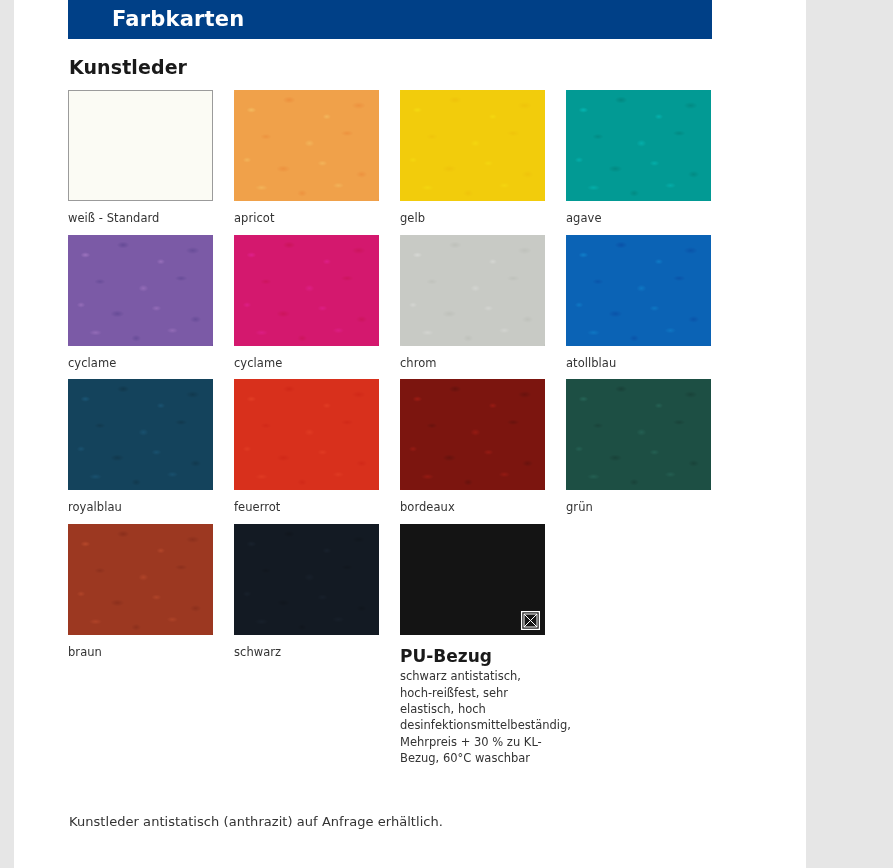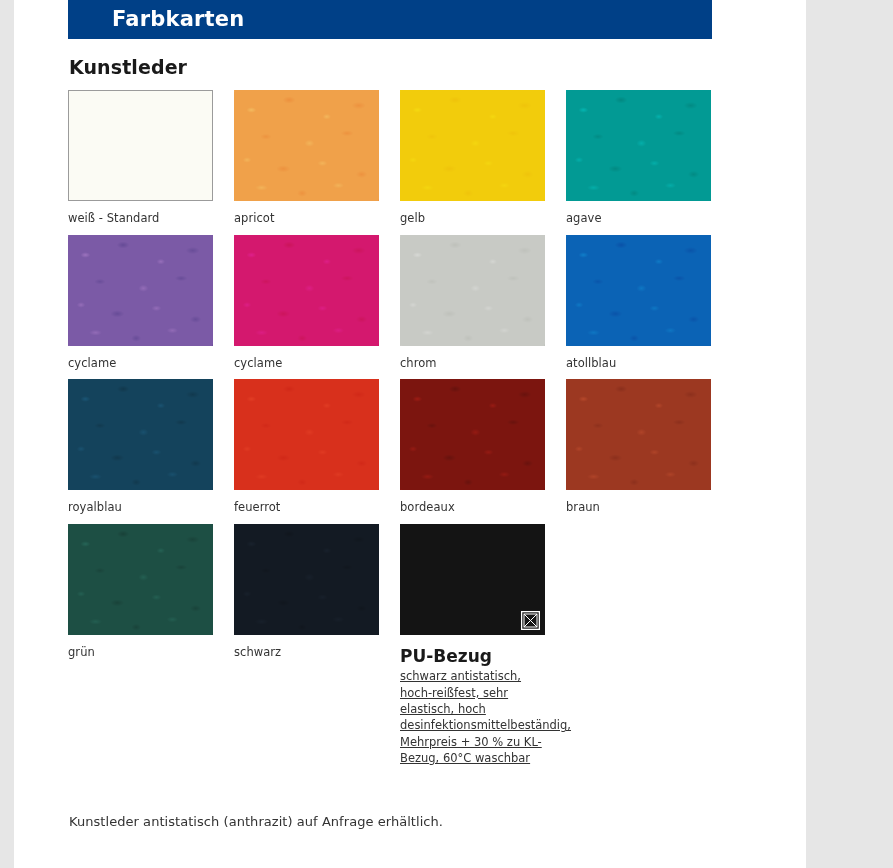--- a/index.html
+++ b/index.html
@@ -121,21 +121,20 @@
     font-weight: bold;
     color: #1a1a1a;
     margin-top: 10px;
     line-height: 1.35;
   }
   .swatch-desc {
     font-size: 11.5px;
     color: #333333;
     line-height: 1.42;
     margin-top: 1px;
-    text-decoration: underline;
   }
   .broken-img-icon {
     position: absolute;
     right: 5px;
     bottom: 5px;
     width: 19px;
     height: 19px;
   }
   .footnote {
     font-size: 13px;
@@ -231,32 +230,32 @@
       </div>
       <div class="swatch-cell">
         <div class="swatch-chip" style="background-color: rgb(124, 21, 15);">
           <div class="grain"></div>
           <div class="grain2"></div>
         </div>
         <div class="swatch-label">bordeaux</div>
       </div>
 
       <div class="swatch-cell">
+        <div class="swatch-chip" style="background-color: rgb(29, 79, 68);">
+          <div class="grain"></div>
+          <div class="grain2"></div>
+        </div>
+        <div class="swatch-label">grün</div>
+      </div>
+      <div class="swatch-cell">
         <div class="swatch-chip" style="background-color: rgb(156, 56, 33);">
           <div class="grain"></div>
           <div class="grain2"></div>
         </div>
         <div class="swatch-label">braun</div>
-      </div>
-      <div class="swatch-cell">
-        <div class="swatch-chip" style="background-color: rgb(29, 79, 68);">
-          <div class="grain"></div>
-          <div class="grain2"></div>
-        </div>
-        <div class="swatch-label">grün</div>
       </div>
       <div class="swatch-cell">
         <div class="swatch-chip" style="background-color: rgb(19, 26, 35);">
           <div class="grain"></div>
           <div class="grain2"></div>
         </div>
         <div class="swatch-label">schwarz</div>
       </div>
       <div class="swatch-cell">
         <div class="swatch-chip" style="background-color: rgb(20, 20, 20);">

